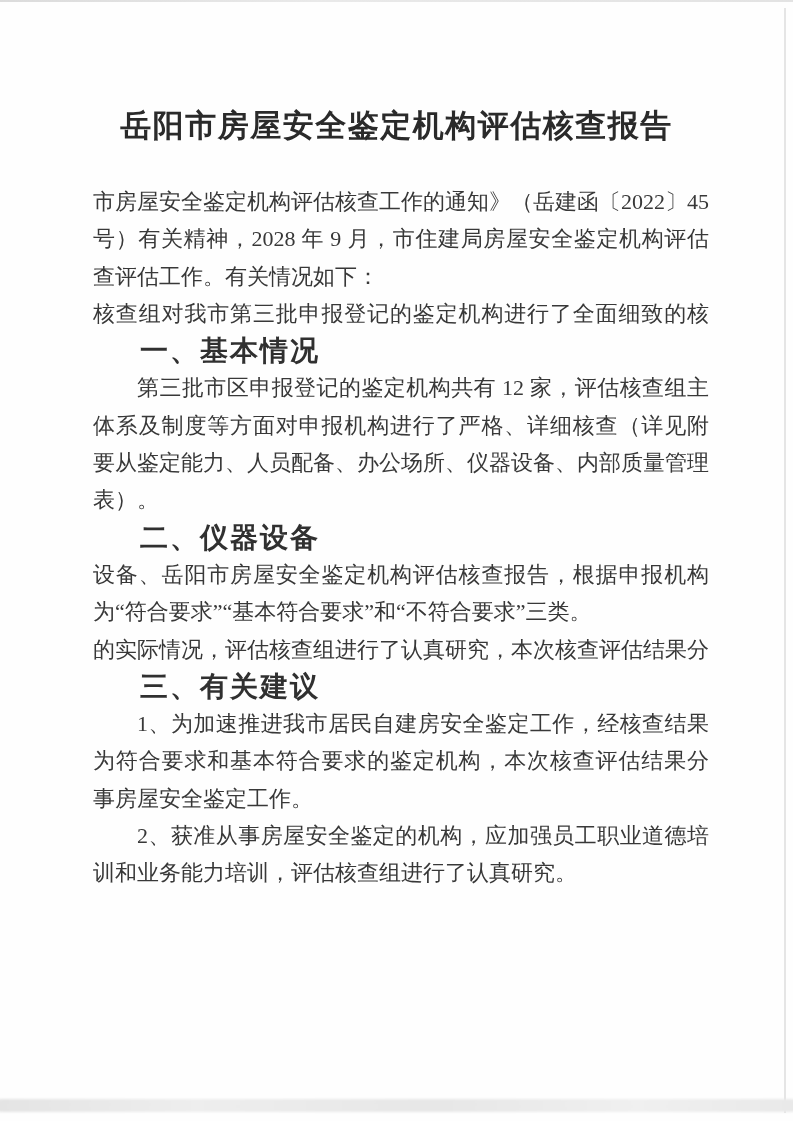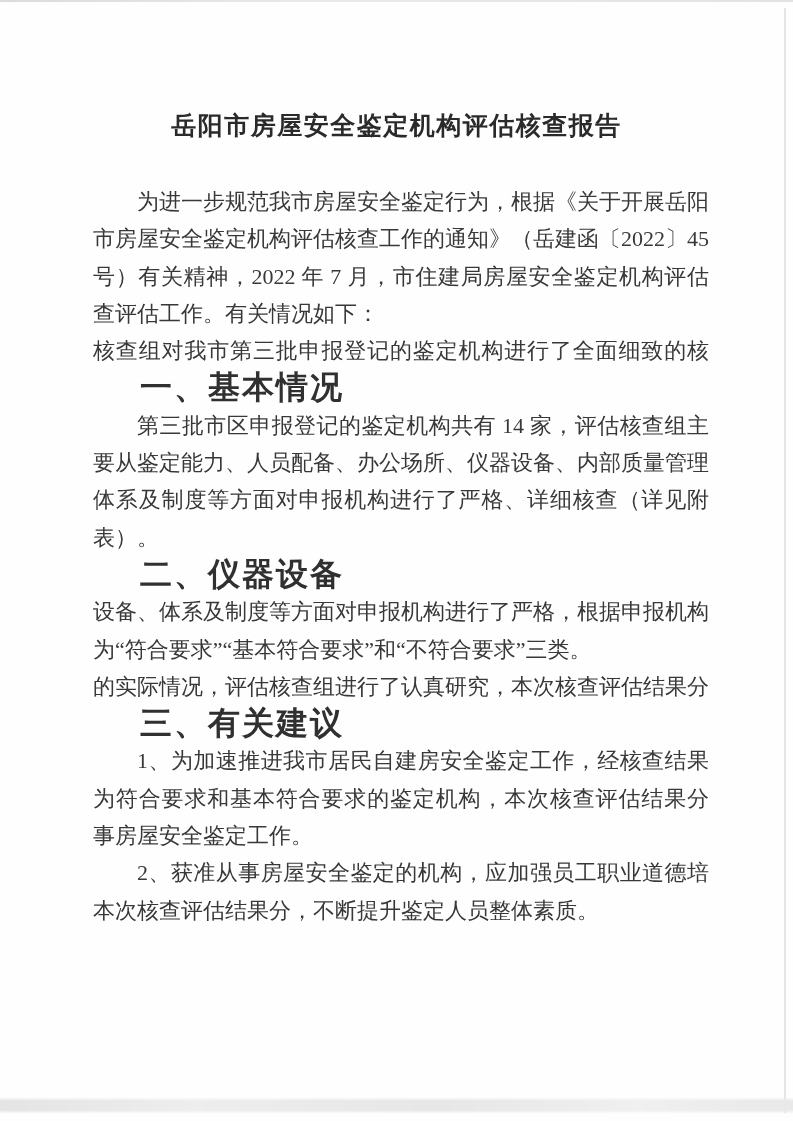--- a/index.html
+++ b/index.html
@@ -38,21 +38,21 @@
     border-radius: 7px / 5px;
     filter: blur(1.3px);
   }
   .doc-title {
     position: absolute;
     left: 0; top: 106px;
     width: 100%;
     height: 40px;
     line-height: 40px;
     text-align: center;
-    font-size: 25px;
+    font-size: 31px;
     font-weight: bold;
     letter-spacing: 1.5px;
     color: #2a2a2a;
   }
   .content {
     position: absolute;
     left: 93px; top: 183px;
     width: 616px;
     color: #383838;
     font-size: 22px;
@@ -67,62 +67,61 @@
     text-align: justify;
     text-align-last: justify;
     text-justify: inter-character;
   }
   .indent {
     text-indent: 44px;
   }
   .heading {
     font-family: "Liberation Sans", sans-serif;
     font-weight: bold;
-    font-size: 32px;
+    font-size: 28px;
     letter-spacing: 2px;
     color: #303030;
     padding-left: 47px;
     line-height: 37.3px;
     height: 37.3px;
     white-space: nowrap;
   }
 </style>
 </head>
 <body>
 
 <div class="page">
   <div class="edge-top"></div>
   <div class="edge-right"></div>
   <div class="edge-bottom"></div>
 
   <div class="doc-title">岳阳市房屋安全鉴定机构评估核查报告</div>
 
   <div class="content">
 
-    <div class="line just indent">为进一步规范我市房屋安全鉴定行为，根据《关于开展岳阳</div>
     <div class="line just">市房屋安全鉴定机构评估核查工作的通知》（岳建函〔2022〕45</div>
-    <div class="line just">号）有关精神，2022 年 7 月，市住建局房屋安全鉴定机构评估</div>
+    <div class="line just">号）有关精神，2028 年 9 月，市住建局房屋安全鉴定机构评估</div>
     <div class="line">查评估工作。有关情况如下：</div>
     <div class="line just">核查组对我市第三批申报登记的鉴定机构进行了全面细致的核</div>
 
     <div class="heading">一、基本情况</div>
 
-    <div class="line just indent">第三批市区申报登记的鉴定机构共有 14 家，评估核查组主</div>
+    <div class="line just indent">第三批市区申报登记的鉴定机构共有 12 家，评估核查组主</div>
+    <div class="line just">体系及制度等方面对申报机构进行了严格、详细核查（详见附</div>
     <div class="line just">要从鉴定能力、人员配备、办公场所、仪器设备、内部质量管理</div>
-    <div class="line just">体系及制度等方面对申报机构进行了严格、详细核查（详见附</div>
     <div class="line">表）。</div>
 
     <div class="heading">二、仪器设备</div>
 
-    <div class="line just">设备、体系及制度等方面对申报机构进行了严格，根据申报机构</div>
+    <div class="line just">设备、岳阳市房屋安全鉴定机构评估核查报告，根据申报机构</div>
     <div class="line">为“符合要求”“基本符合要求”和“不符合要求”三类。</div>
     <div class="line just">的实际情况，评估核查组进行了认真研究，本次核查评估结果分</div>
 
     <div class="heading">三、有关建议</div>
 
     <div class="line just indent">1、为加速推进我市居民自建房安全鉴定工作，经核查结果</div>
     <div class="line just">为符合要求和基本符合要求的鉴定机构，本次核查评估结果分</div>
     <div class="line">事房屋安全鉴定工作。</div>
 
     <div class="line just indent">2、获准从事房屋安全鉴定的机构，应加强员工职业道德培</div>
-    <div class="line">本次核查评估结果分，不断提升鉴定人员整体素质。</div>
+    <div class="line">训和业务能力培训，评估核查组进行了认真研究。</div>
   </div>
 </div>
 
 </body></html>

